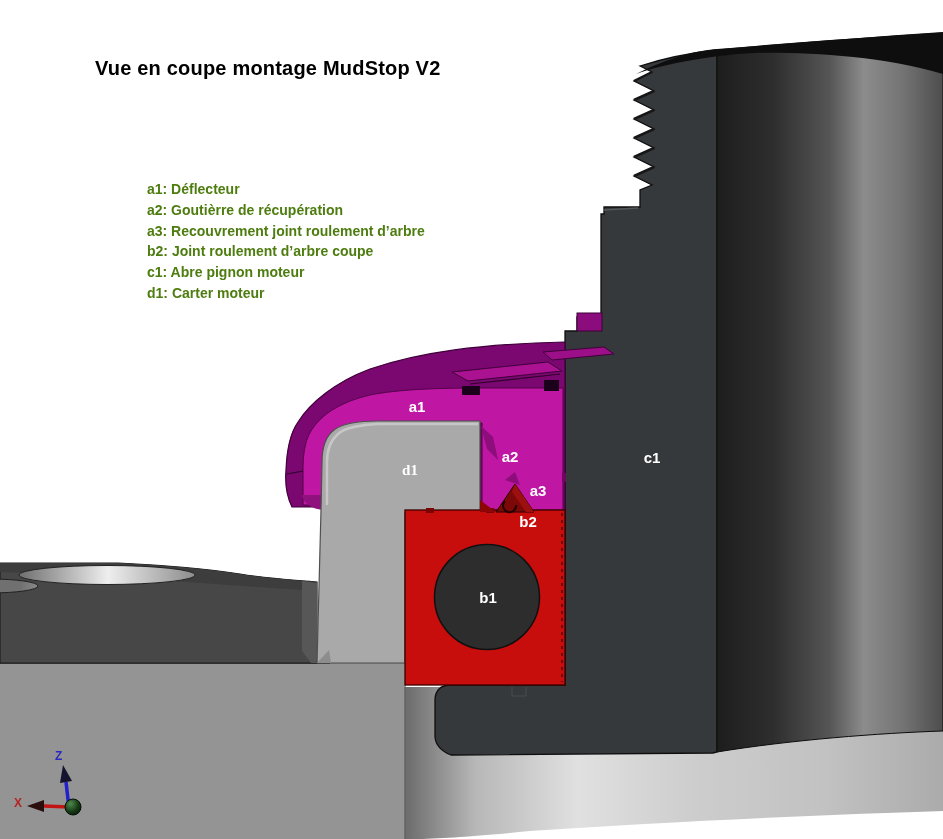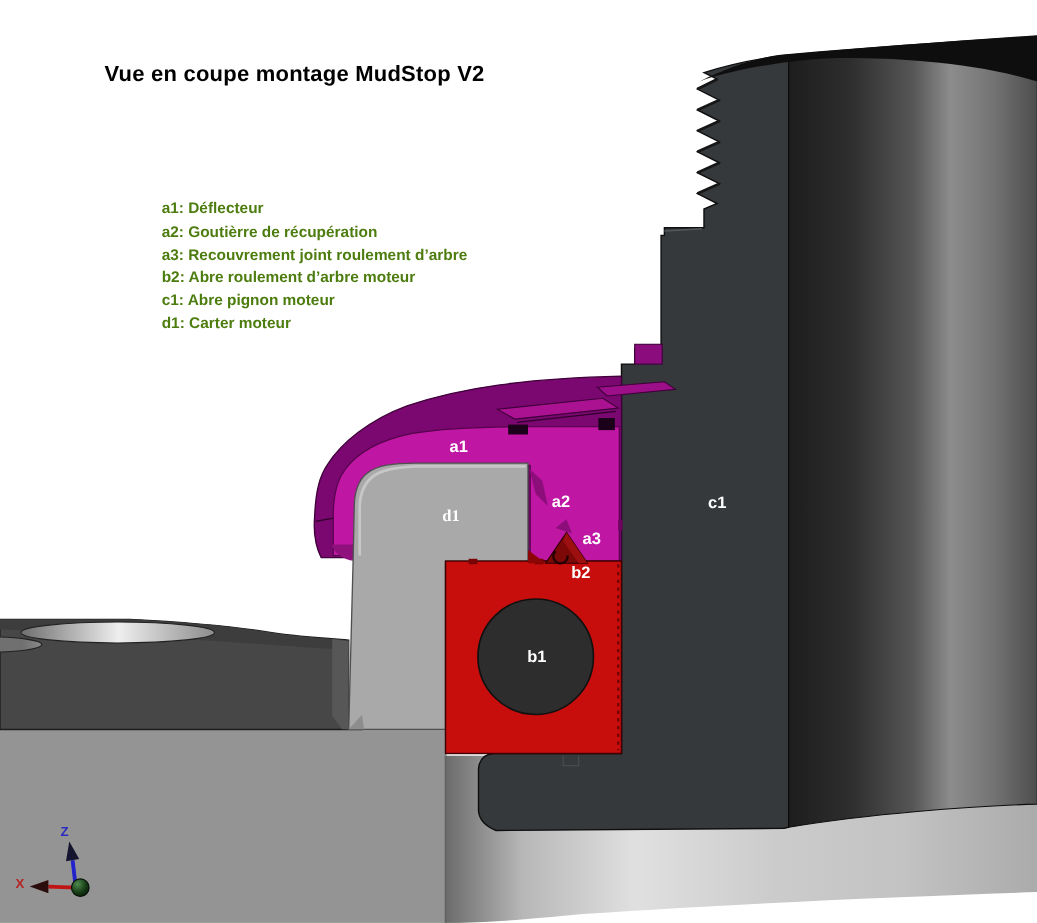--- a/index.html
+++ b/index.html
@@ -159,21 +159,21 @@
     </g>
   </svg>
 
   <div class="overlay">
     <div id="title">Vue en coupe montage MudStop V2</div>
 
     <div id="legend">
       <div class="legend-item">a1: Déflecteur</div>
       <div class="legend-item">a2: Goutièrre de récupération</div>
       <div class="legend-item">a3: Recouvrement joint roulement d’arbre</div>
-      <div class="legend-item">b2: Abre roulement d’arbre moteur</div>
+      <div class="legend-item">b2: Joint roulement d’arbre coupe</div>
       <div class="legend-item">c1: Abre pignon moteur</div>
       <div class="legend-item">d1: Carter moteur</div>
     </div>
 
     <div class="lbl" style="left:417px;top:406px;">a1</div>
     <div class="lbl" style="left:510px;top:456px;">a2</div>
     <div class="lbl" style="left:538px;top:490px;">a3</div>
     <div class="lbl" style="left:488px;top:597px;">b1</div>
     <div class="lbl" style="left:528px;top:521px;">b2</div>
     <div class="lbl" style="left:652px;top:441px;margin-top:16px;">c1</div>

